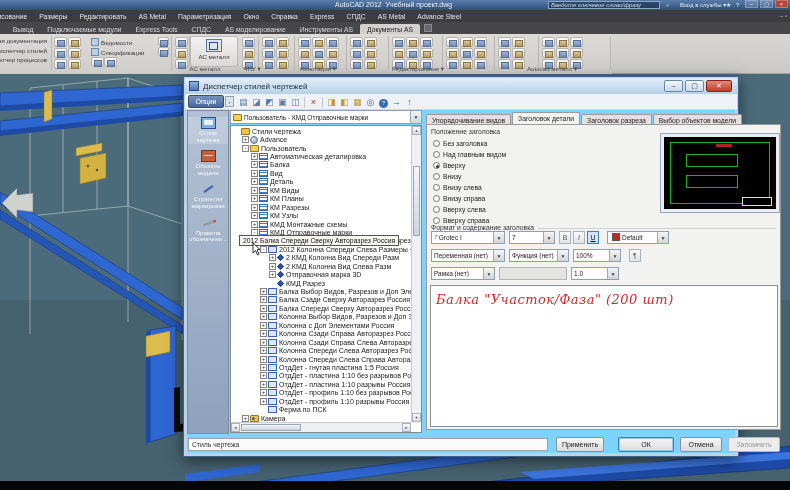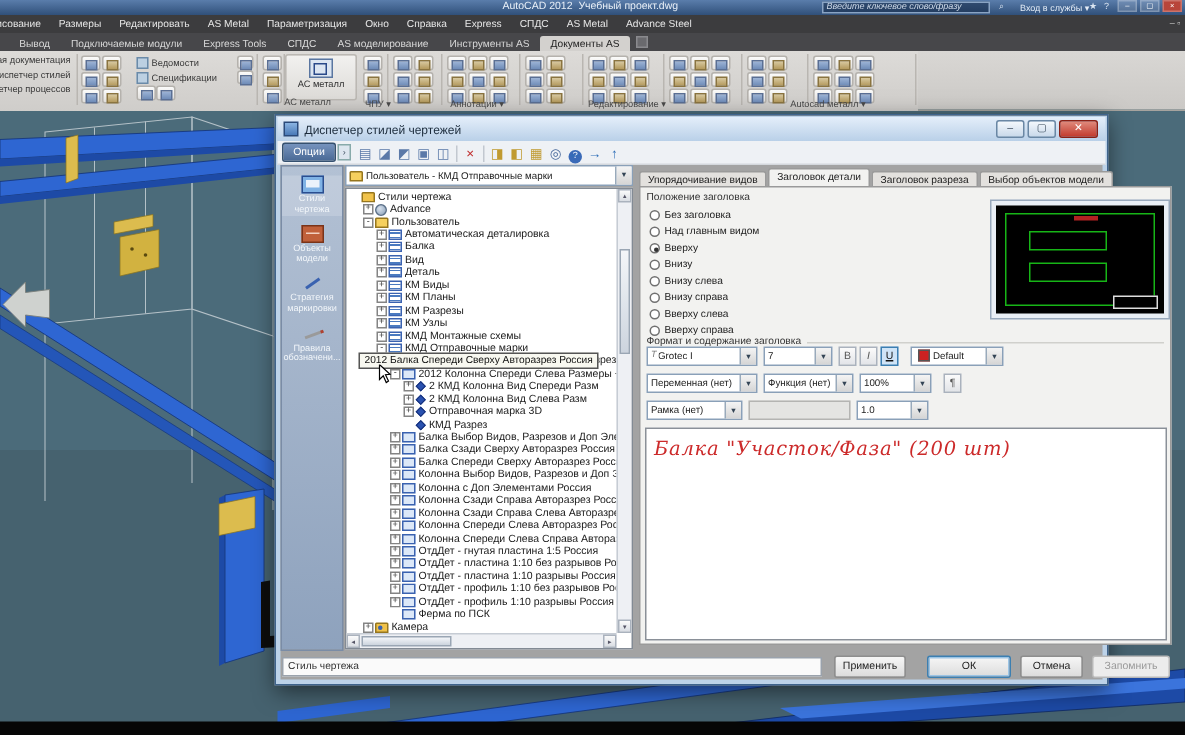--- a/index.html
+++ b/index.html
@@ -48,21 +48,21 @@
   #bigbtn .blabel{font-size:6.2px;color:#333;}
   #savecol{position:absolute;left:242px;top:3px;display:grid;grid-gap:1px;}
   #plabels{position:absolute;left:0;top:31px;width:612px;height:9px;}
   .plabel{position:absolute;transform:translateX(-50%);font-size:6.2px;color:#4a4a4a;white-space:nowrap;}
 
   
   #canvas{position:absolute;left:0;top:0;z-index:1;}
   #blackstrip{position:absolute;left:0;top:481px;width:790px;height:9px;background:#060606;z-index:2;}
 
   
-  #dialog{position:absolute;left:183px;top:76px;width:556px;height:381px;z-index:10;background:#a3a3a3;border:1px solid #3f648c;box-shadow:0 4px 14px rgba(0,0,0,.5), inset 0 0 0 3px #bcd2e8;}
+  #dialog{position:absolute;left:183px;top:76px;width:556px;height:381px;z-index:10;background:#7dd3fc;border:1px solid #3f648c;box-shadow:0 4px 14px rgba(0,0,0,.5), inset 0 0 0 3px #bcd2e8;}
   #dlg-title{position:absolute;left:1px;top:1px;right:1px;height:16px;background:linear-gradient(#e4eefa,#b9d0e8);display:flex;align-items:center;padding-left:4px;}
   #dlg-icon{width:10px;height:10px;background:linear-gradient(#8ab4e2,#4a7ab8);border:1px solid #2a4a7a;margin-right:4px;}
   #dlg-title-text{font-size:8px;color:#1c2c3c;white-space:nowrap;}
   .dwb{position:absolute;top:2px;width:19px;height:12px;border:1px solid #6a87a4;border-radius:2px;background:linear-gradient(#f4f8fc,#c9d9ea);color:#345;font-size:7px;line-height:10px;text-align:center;}
   #dwb-close{background:linear-gradient(#e08a7c,#c23b2e);color:#fff;border-color:#8a1f14;width:26px;}
 
   #dlg-toolbar{position:absolute;left:1px;top:17px;right:1px;height:16px;background:#eef1f5;border-bottom:1px solid #d4d8dd;}
   #opt-btn{position:absolute;left:3px;top:1px;width:36px;height:13px;background:linear-gradient(#7693bd,#4a6a96);color:#fff;font-size:7px;line-height:12px;text-align:center;border:1px solid #35506f;border-radius:2px;}
   #opt-chev{position:absolute;left:40px;top:2px;width:9px;height:11px;border:1px solid #8aa;background:#dde6ef;color:#456;font-size:6px;line-height:10px;text-align:center;}
   #dlg-tb-icons{position:absolute;left:52px;top:1px;display:flex;align-items:center;height:14px;}

